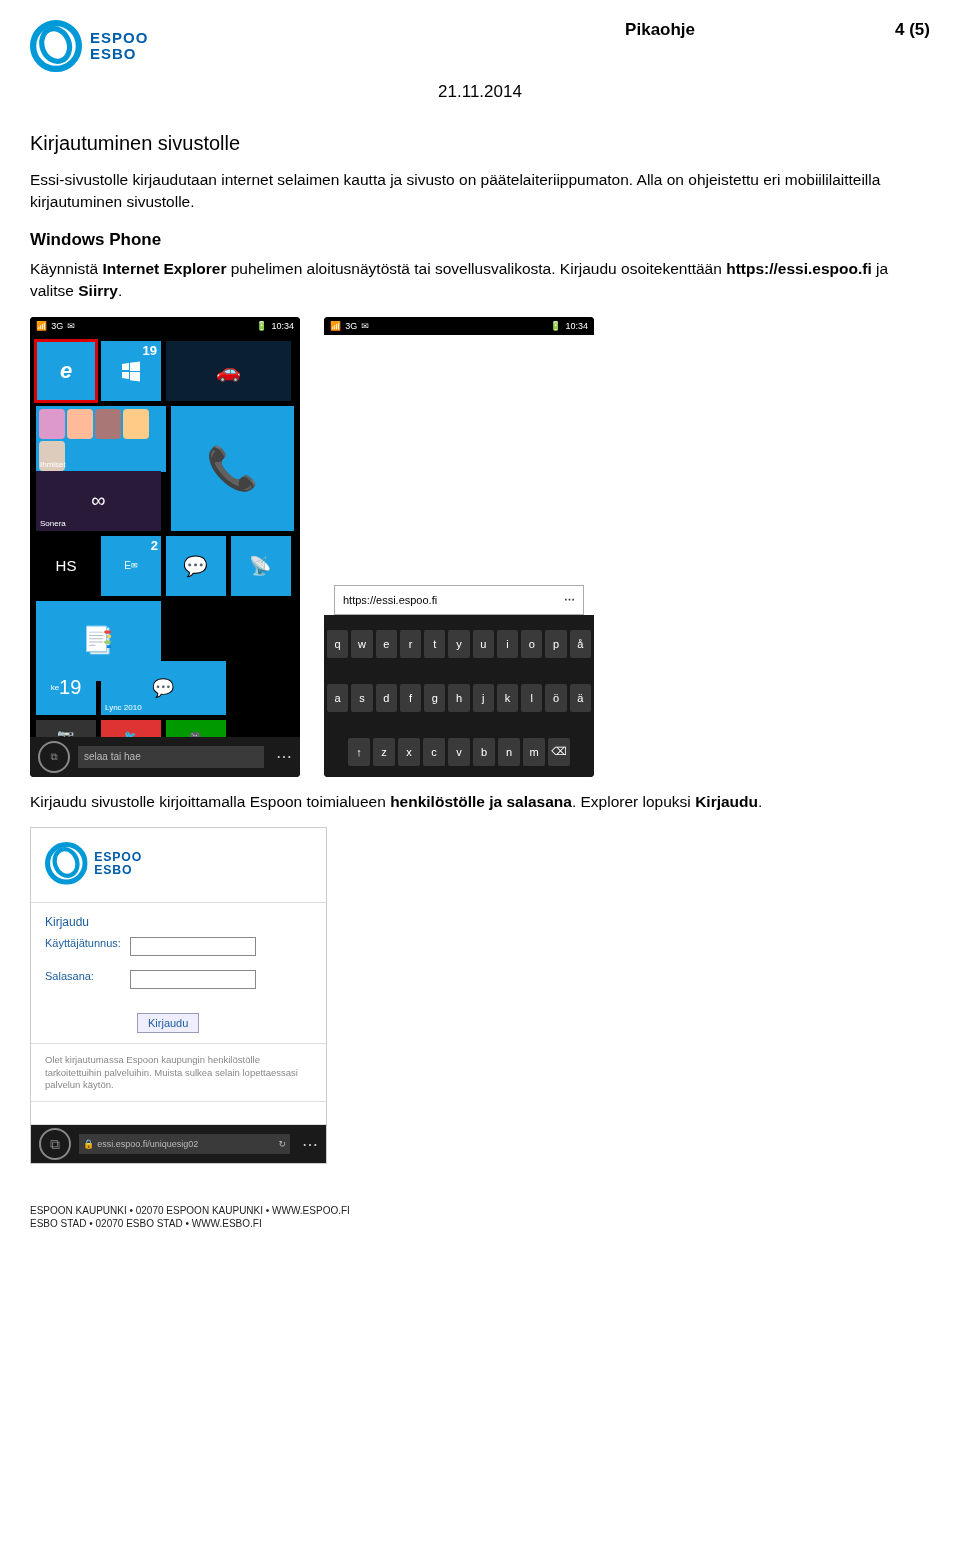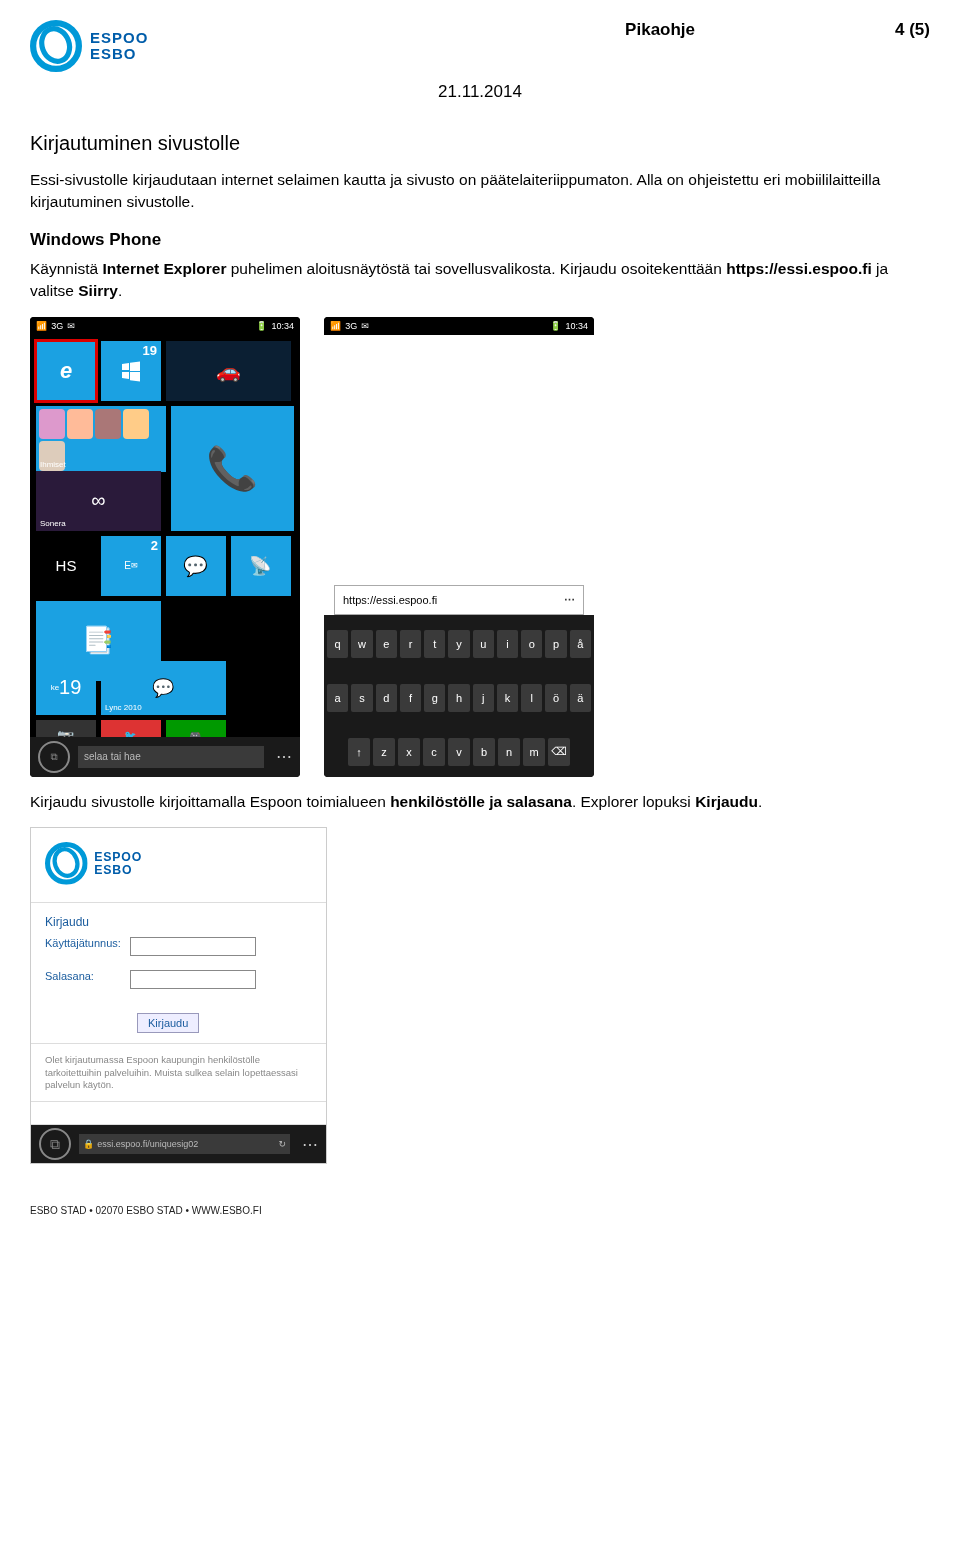--- a/index.html
+++ b/index.html
@@ -251,15 +251,16 @@
       <div class="lockfield">
         <span>🔒</span>
         <span>essi.espoo.fi/uniquesig02</span>
         <span style="margin-left:auto">↻</span>
       </div>
       <div class="dots">⋯</div>
     </div>
   </div>
 
   <div class="footer">
+    <div>ESPOON KAUPUNKI • 02070 ESPOON KAUPUNKI • WWW.ESPOO.FI</div>
     <div>ESBO STAD • 02070 ESBO STAD • WWW.ESBO.FI</div>
   </div>
 </div>
 
 </body></html>

